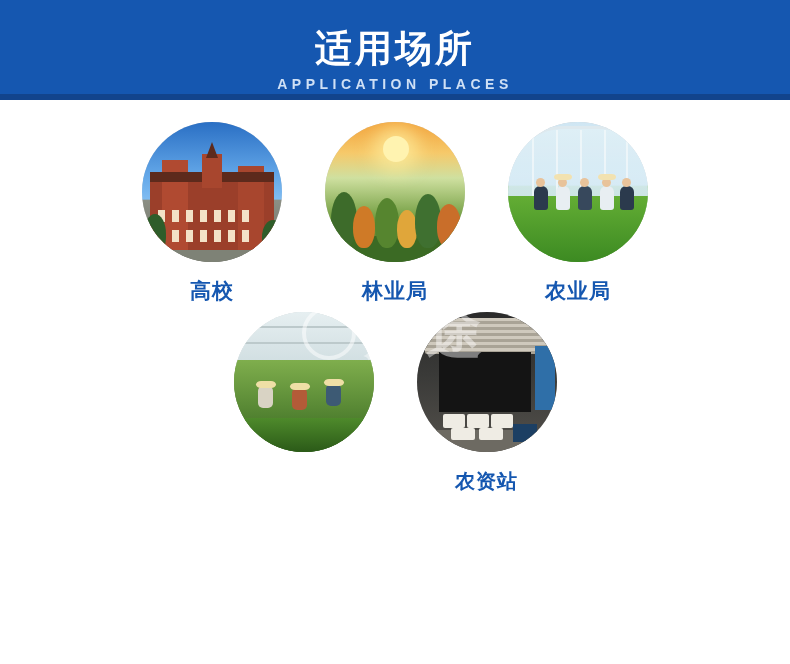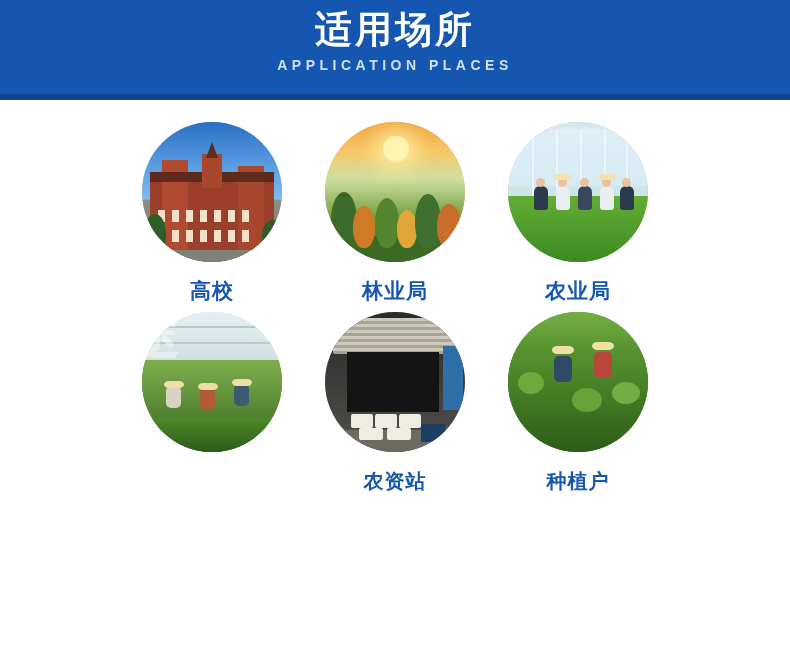--- a/index.html
+++ b/index.html
@@ -26,21 +26,21 @@
     width: 790px;
     height: 100px;
     background: #1557b0;
     box-sizing: border-box;
     border-bottom: 6px solid #12448c;
     text-align: center;
     overflow: hidden;
   }
   .banner-title {
     margin: 0;
-    padding-top: 8px;
+    padding-top: 27px;
     font-size: 37px;
     line-height: 44px;
     font-weight: bold;
     color: #ffffff;
     letter-spacing: 3px;
     font-family: "DejaVu Sans", "Liberation Sans", sans-serif;
   }
   .banner-sub {
     margin: 0;
     padding-top: 4px;
@@ -105,21 +105,21 @@
   .row-2 .cell-label {
     font-size: 20px;
   }
 
   
   .watermark {
     position: absolute;
     top: 296px;
     left: 0;
     width: 790px;
-    text-align: left;
+    text-align: center;
     font-size: 56px;
     font-weight: bold;
     color: rgba(255,255,255,0.45);
     letter-spacing: 6px;
     pointer-events: none;
     z-index: 5;
     font-family: "DejaVu Sans", "Liberation Sans", sans-serif;
   }
   .watermark .wm-mark {
     display: inline-block;
@@ -328,36 +328,20 @@
             <div class="layer bag" style="left:50px;bottom:24px;width:22px;height:14px;"></div>
             <div class="layer bag" style="left:74px;bottom:24px;width:22px;height:14px;"></div>
             <div class="layer bag" style="left:34px;bottom:12px;width:24px;height:12px;"></div>
             <div class="layer bag" style="left:62px;bottom:12px;width:24px;height:12px;"></div>
             <div class="layer" style="left:96px;bottom:10px;width:24px;height:18px;background:#1c3f63;"></div>
           </div>
         </div>
         <div class="cell-label">农资站</div>
       </div>
 
-      <div class="cell">
-        <div class="circle">
-          <div class="scene sc-plant">
-            <div class="layer" style="left:0;top:0;width:140px;height:50px;background:linear-gradient(#74ad43,#4e8c28);"></div>
-            <div class="layer" style="left:0;bottom:0;width:140px;height:96px;background:linear-gradient(#55912c,#2c5c18);"></div>
-            <div class="layer worker-body" style="left:46px;top:44px;background:#2f4a66;"></div>
-            <div class="layer hat" style="left:44px;top:34px;"></div>
-            <div class="layer worker-body" style="left:86px;top:40px;background:#b9463a;"></div>
-            <div class="layer hat" style="left:84px;top:30px;"></div>
-            <div class="layer" style="left:10px;top:60px;width:26px;height:22px;border-radius:50%;background:#6fa83b;"></div>
-            <div class="layer" style="left:64px;top:76px;width:30px;height:24px;border-radius:50%;background:#69a238;"></div>
-            <div class="layer" style="left:104px;top:70px;width:28px;height:22px;border-radius:50%;background:#74ad43;"></div>
-          </div>
-        </div>
-        <div class="cell-label">种植户</div>
-      </div>
 
     </div>
   </div>
 
   <div class="watermark">
     <span class="wm-mark"></span><span>风途</span>
   </div>
 
 </div>
 

